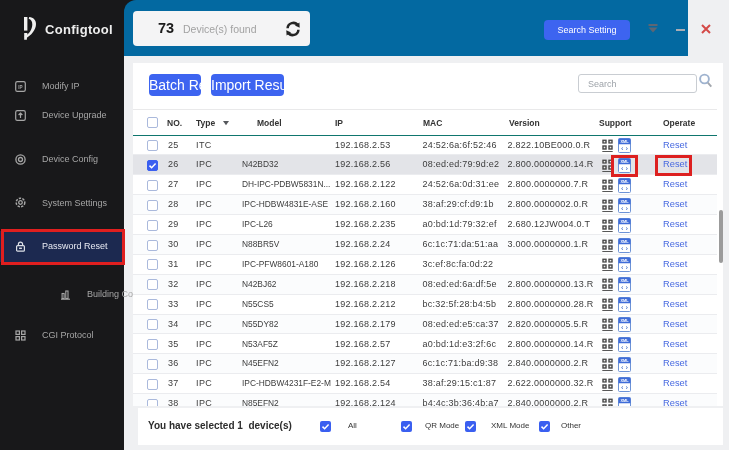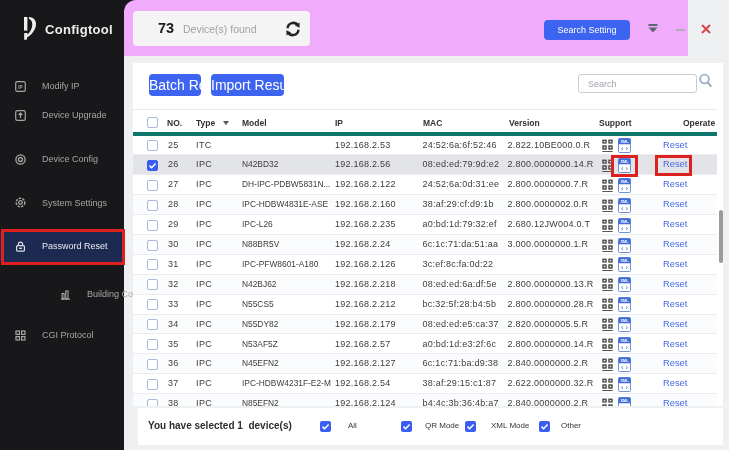--- a/index.html
+++ b/index.html
@@ -8,37 +8,37 @@
 #corner { position:absolute; left:124px; top:0; width:16px; height:16px; background:#18181a; }
 #logo { position:absolute; left:24px; top:17px; }
 #logotx { position:absolute; left:45px; top:22px; font-size:13px; font-weight:bold; color:#ededed; letter-spacing:0.3px; }
 .mi { position:absolute; left:0; width:124px; height:30px; }
 .mic { position:absolute; left:15px; top:9.5px; }
 .mic svg { display:block; }
 .mlb { position:absolute; left:42px; top:0; height:30px; line-height:30px; font-size:9px; color:#a6a6a6; }
 .mi.active { background:#1c2950; height:31px; }
 .mi.active .mlb { color:#e8eaf2; }
 #redmenu { position:absolute; left:0.5px; top:228.5px; width:124.5px; height:36.5px; border:3px solid #e01f1f; }
-#titlebar { position:absolute; left:124px; top:0; width:564px; height:56px; background:#f0abfc; border-top-left-radius:12px; }
+#titlebar { position:absolute; left:124px; top:0; width:564px; height:56px; background:#0369a1; border-top-left-radius:12px; }
 #countbox { position:absolute; left:9px; top:11px; width:177px; height:35px; background:#f4f4f5; border-radius:4px; }
 #cnum { position:absolute; left:25px; top:9px; font-size:14.5px; font-weight:bold; color:#1b1b1b; }
 #clbl { position:absolute; left:50px; top:12px; font-size:10.5px; color:#a2a2a2; }
 #refresh { position:absolute; left:152px; top:10px; }
 #srchset { position:absolute; left:420px; top:20px; width:86px; height:20px; background:#3d64f0; border-radius:4px; color:#fff; font-size:9px; text-align:center; line-height:20px; }
 #collapse { position:absolute; left:524px; top:24px; }
 #mini { position:absolute; left:552px; top:29px; width:9px; height:2.2px; background:#a9adb4; }
 #closex { position:absolute; left:577px; top:24px; }
 #panel { position:absolute; left:133px; top:63px; width:590px; height:343px; background:#fff; overflow:hidden; }
 .btn { position:absolute; background:#3d64f0; border-radius:4px; color:#fff; font-size:14px; text-align:center; white-space:nowrap; }
 #btn1 { left:16px; top:11px; width:52px; height:22px; line-height:22px; }
 #btn2 { left:78px; top:11px; width:73px; height:22px; line-height:22px; }
 #srch { position:absolute; left:445px; top:11px; width:119px; height:19px; border:1px solid #c9cdd2; border-radius:3px; }
 #srch span { position:absolute; left:9px; top:3.5px; font-size:9px; color:#9ea3a9; }
 #mag { position:absolute; left:565px; top:9px; }
-#thead { position:absolute; left:0; top:46px; width:584px; height:26.5px; border-top:1px solid #e9e9ea; border-bottom:4px solid #0f766e; }
+#thead { position:absolute; left:0; top:46px; width:584px; height:26.5px; border-top:1px solid #e9e9ea; border-bottom:1px solid #0f766e; }
 #thead span { position:absolute; top:0; height:26.5px; line-height:26.5px; font-size:8.5px; font-weight:bold; color:#333; }
 .row { position:absolute; left:0; width:583.5px; height:19.9px; border-bottom:1px solid #ebecef; }
 .row .c { position:absolute; top:0; height:19.9px; line-height:19.9px; font-size:9px; letter-spacing:0.25px; color:#3c3c3c; white-space:nowrap; }
 .no { left:35px; } .ty { left:63px; } .mo { left:109px; } .ip { left:202px; } .ma { left:289.5px; } .ve { left:374.5px; }
 .row .ty { letter-spacing:0.4px; } .row .mo { width:91px; overflow:hidden; font-size:8.4px; letter-spacing:0; }
 .cb { position:absolute; left:14px; top:4.5px; width:11px; height:11px; border:1px solid #aab9dc; border-radius:2px; background:#fff; }
 .cb.on { background:#3a5ff0; border-color:#3a5ff0; }
 .cb svg { display:block; margin:-1px 0 0 -1px; }
 #thead .cb { top:7px; }
 .qr { position:absolute; left:468.5px; top:3.5px; }
@@ -168,26 +168,26 @@
       <circle cx="6.5" cy="7" r="4.4" fill="none" stroke="#9fb3cf" stroke-width="1.9"></circle>
       <path d="M9.8 10.6 L13.3 14.6" stroke="#a2a6ad" stroke-width="1.9"></path>
     </svg>
 <div id="thead">
  <div class="cb"></div>
  <span style="left:34px;">NO.</span>
       <span style="left:63px;">Type</span>
  <svg style="position:absolute;left:90px;top:11px;" width="6" height="4.5" viewBox="0 0 6 4.5">
         <path d="M0 0 h6 l-3 4.2 z" fill="#55585c"></path>
       </svg>
- <span style="left:109px;">Model</span>
+ <span style="left:124px;">Model</span>
       <span style="left:202px;">IP</span>
       <span style="left:290px;">MAC</span>
       <span style="left:376px;">Version</span>
       <span style="left:466px;">Support</span>
-      <span style="left:550px;">Operate</span>
+      <span style="left:530px;">Operate</span>
 </div>
 <div class="row" style="top:72.5px;">
       <div class="cb"></div>
       <span class="c no">25</span>
       <span class="c ty">ITC</span>
       <span class="c ip">192.168.2.53</span>
       <span class="c ma">24:52:6a:6f:52:46</span>
       <span class="c ve">2.822.10BE000.0.R</span>
       <span class="qr">
         <svg width="11" height="13" viewBox="0 0 11 13">

